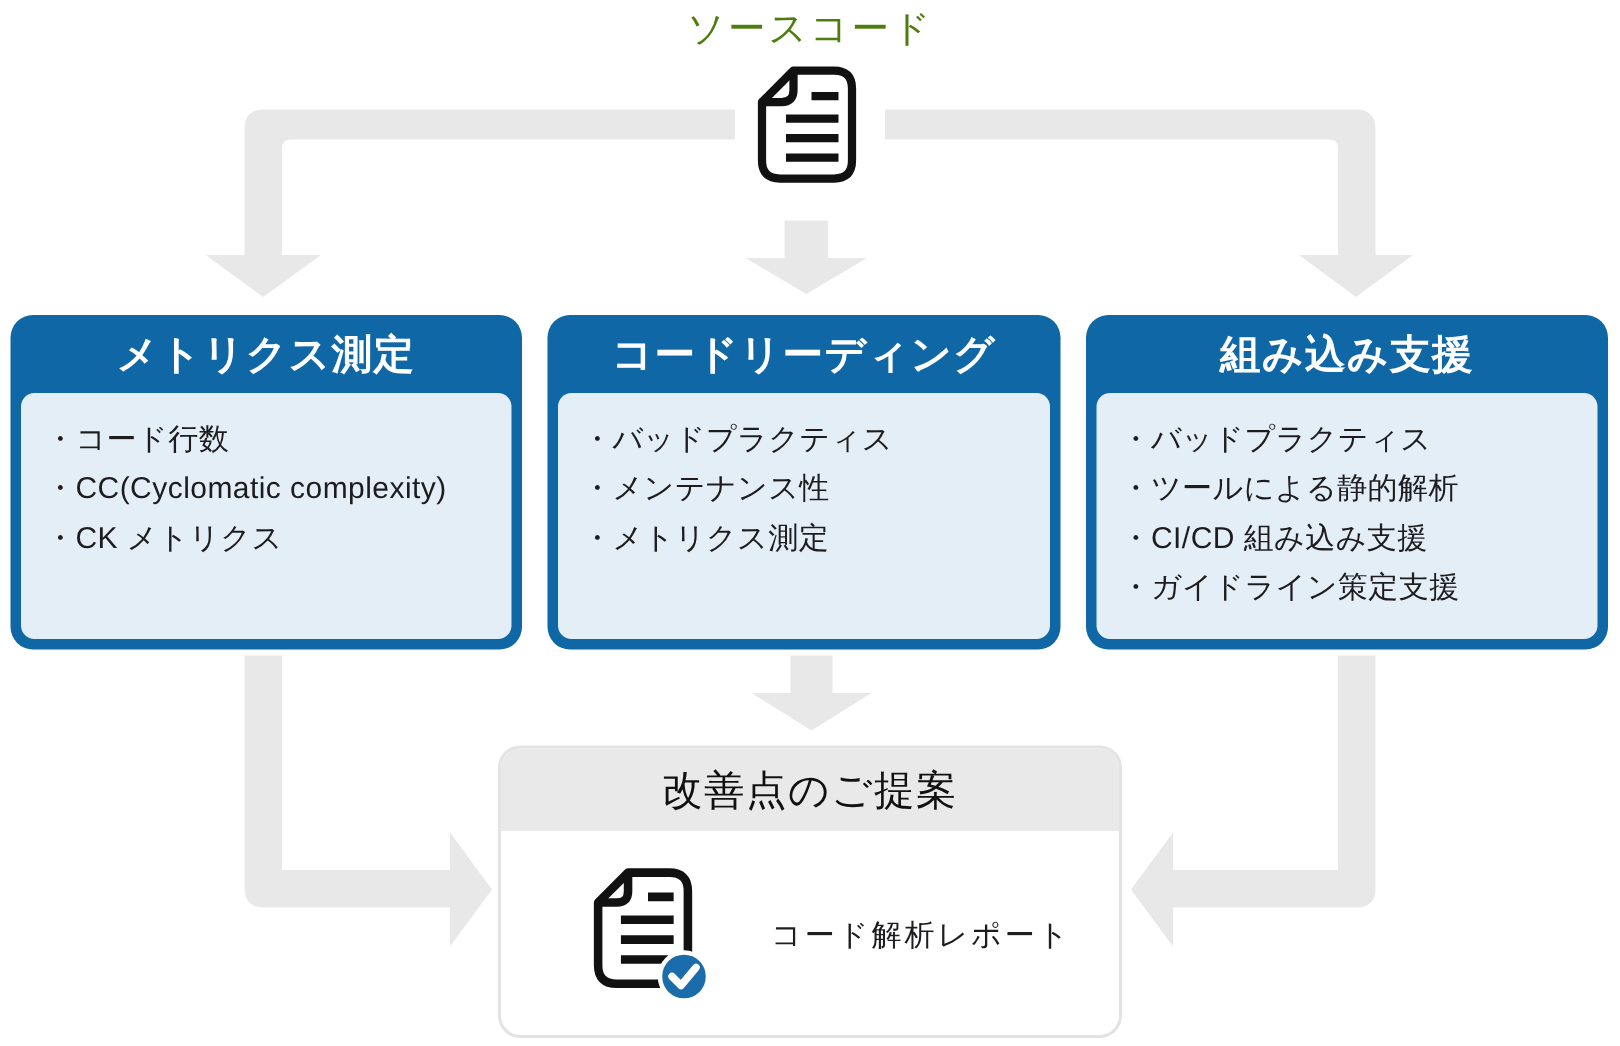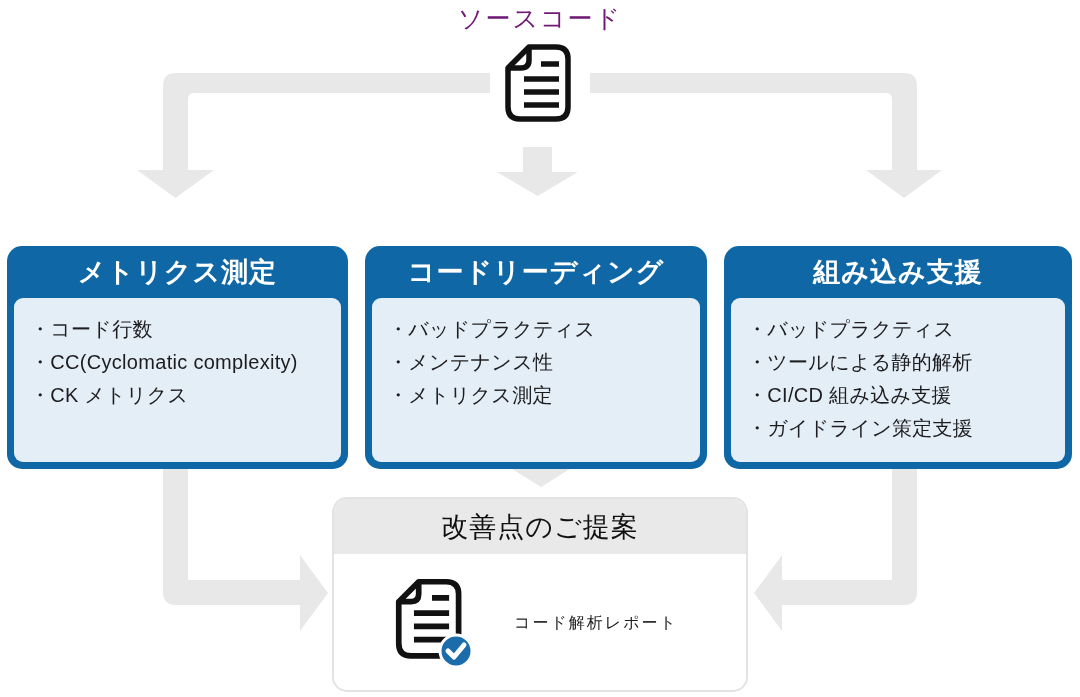--- a/index.html
+++ b/index.html
@@ -4,29 +4,28 @@
 <style>
   html,body{margin:0;padding:0;background:#fff;}
   #canvas{
     position:relative;width:1080px;height:697px;background:#ffffff;overflow:hidden;
     font-family:"Liberation Sans","DejaVu Sans",sans-serif;color:#1d1d1f;
   }
   .abs{position:absolute;}
   
   .source-label{
     left:0;top:2px;width:1080px;text-align:center;
-    font-size:25px;font-weight:500;letter-spacing:2px;color:#701a75;
+    font-size:25px;font-weight:500;letter-spacing:2px;color:#4d7c0f;
   }
   
   #arrows{left:0;top:0;width:1080px;height:697px;pointer-events:none;}
   
   .box{
     background:#0f67a5;border-radius:15px;
     box-sizing:border-box;
-    margin-top:36px;
   }
   .box-header{
     height:52px;display:flex;align-items:center;justify-content:center;
     color:#ffffff;font-size:27px;font-weight:bold;letter-spacing:1px;
   }
   .box-body{
     position:absolute;left:7px;right:7px;top:52px;bottom:7px;
     background:#e4eef7;border-radius:9px;
     padding:15px 10px 10px 16px;box-sizing:border-box;
   }
@@ -42,21 +41,21 @@
   }
   .result-header{
     height:55px;background:#e9e9e9;
     display:flex;align-items:center;justify-content:center;
     color:#111;font-size:27px;font-weight:normal;letter-spacing:1px;
   }
   .result-body{
     height:138px;display:flex;align-items:center;
     padding-left:58px;box-sizing:border-box;
   }
-  .result-text{font-size:16px;letter-spacing:2px;margin-left:38px;color:#1d1d1f;}
+  .result-text{font-size:20px;letter-spacing:2px;margin-left:38px;color:#1d1d1f;}
 </style>
 </head>
 <body>
 
 <div id="canvas">
 
   <div class="abs source-label">ソースコード</div>
 
   <svg class="abs" style="left:503px;top:42px;" width="70" height="82" viewBox="0 0 70 82">
     <path d="M 26 5 L 53 5 Q 65 5 65 17 L 65 65 Q 65 77 53 77 L 17 77 Q 5 77 5 65 L 5 26 Z" fill="#ffffff" stroke="#111111" stroke-width="5.5" stroke-linejoin="round"></path>

